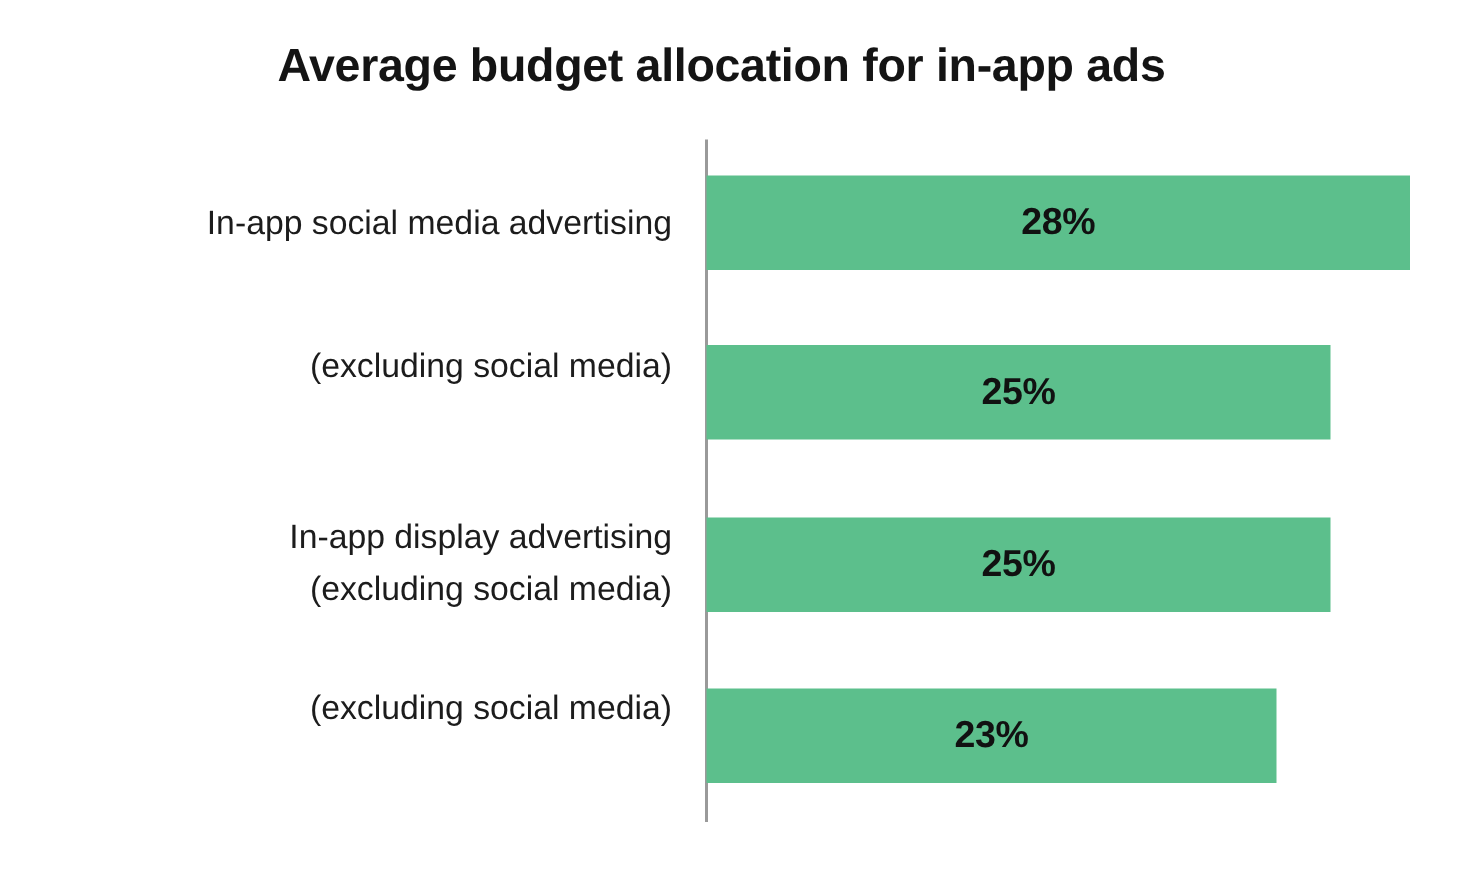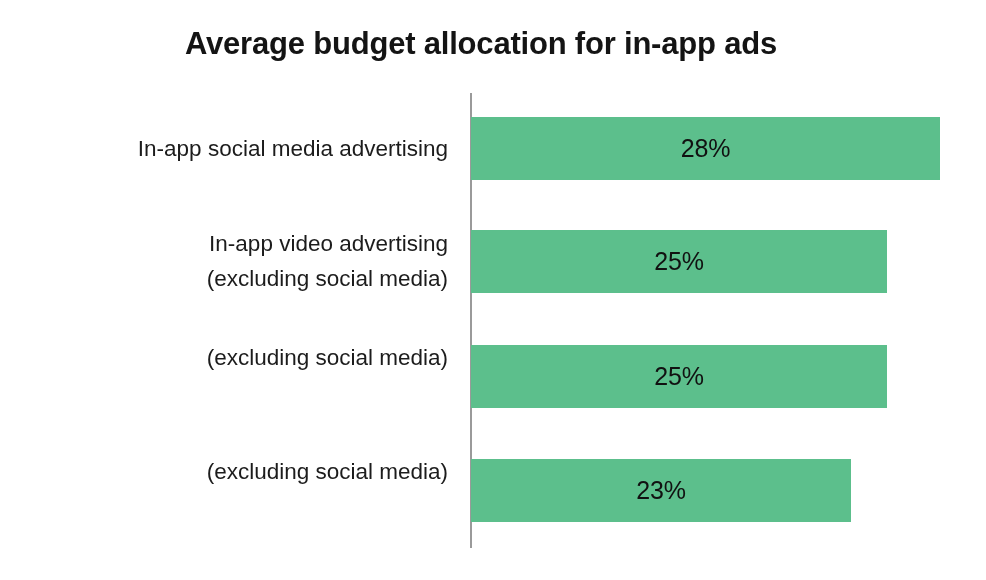--- a/index.html
+++ b/index.html
@@ -75,21 +75,21 @@
   .bar-value {
     position: absolute;
     top: 0;
     left: 0;
     right: 0;
     height: 63px;
     display: flex;
     align-items: center;
     justify-content: center;
     font-size: 25px;
-    font-weight: normal;
+    font-weight: bold;
     color: #111111;
     letter-spacing: -0.2px;
   }
 
   
   #row-0 .cat-label { top: 131px; }
   #row-0 .bar { top: 117px; width: 469px; }
   
   #row-1 .cat-label { top: 226px; }
   #row-1 .bar { top: 230px; width: 416px; }
@@ -115,30 +115,30 @@
       <div class="cat-label">
         <span>In-app social media advertising</span>
       </div>
       <div class="bar">
         <span class="bar-value">28%</span>
       </div>
     </div>
 
     <div class="bar-row" id="row-1">
       <div class="cat-label">
-        <span>In-app video advertising</span>
         <span class="line2">(excluding social media)</span>
       </div>
       <div class="bar">
         <span class="bar-value">25%</span>
       </div>
     </div>
 
     <div class="bar-row" id="row-2">
       <div class="cat-label">
+        <span>In-app display advertising</span>
         <span class="line2">(excluding social media)</span>
       </div>
       <div class="bar">
         <span class="bar-value">25%</span>
       </div>
     </div>
 
     <div class="bar-row" id="row-3">
       <div class="cat-label">
         <span class="line2">(excluding social media)</span>

